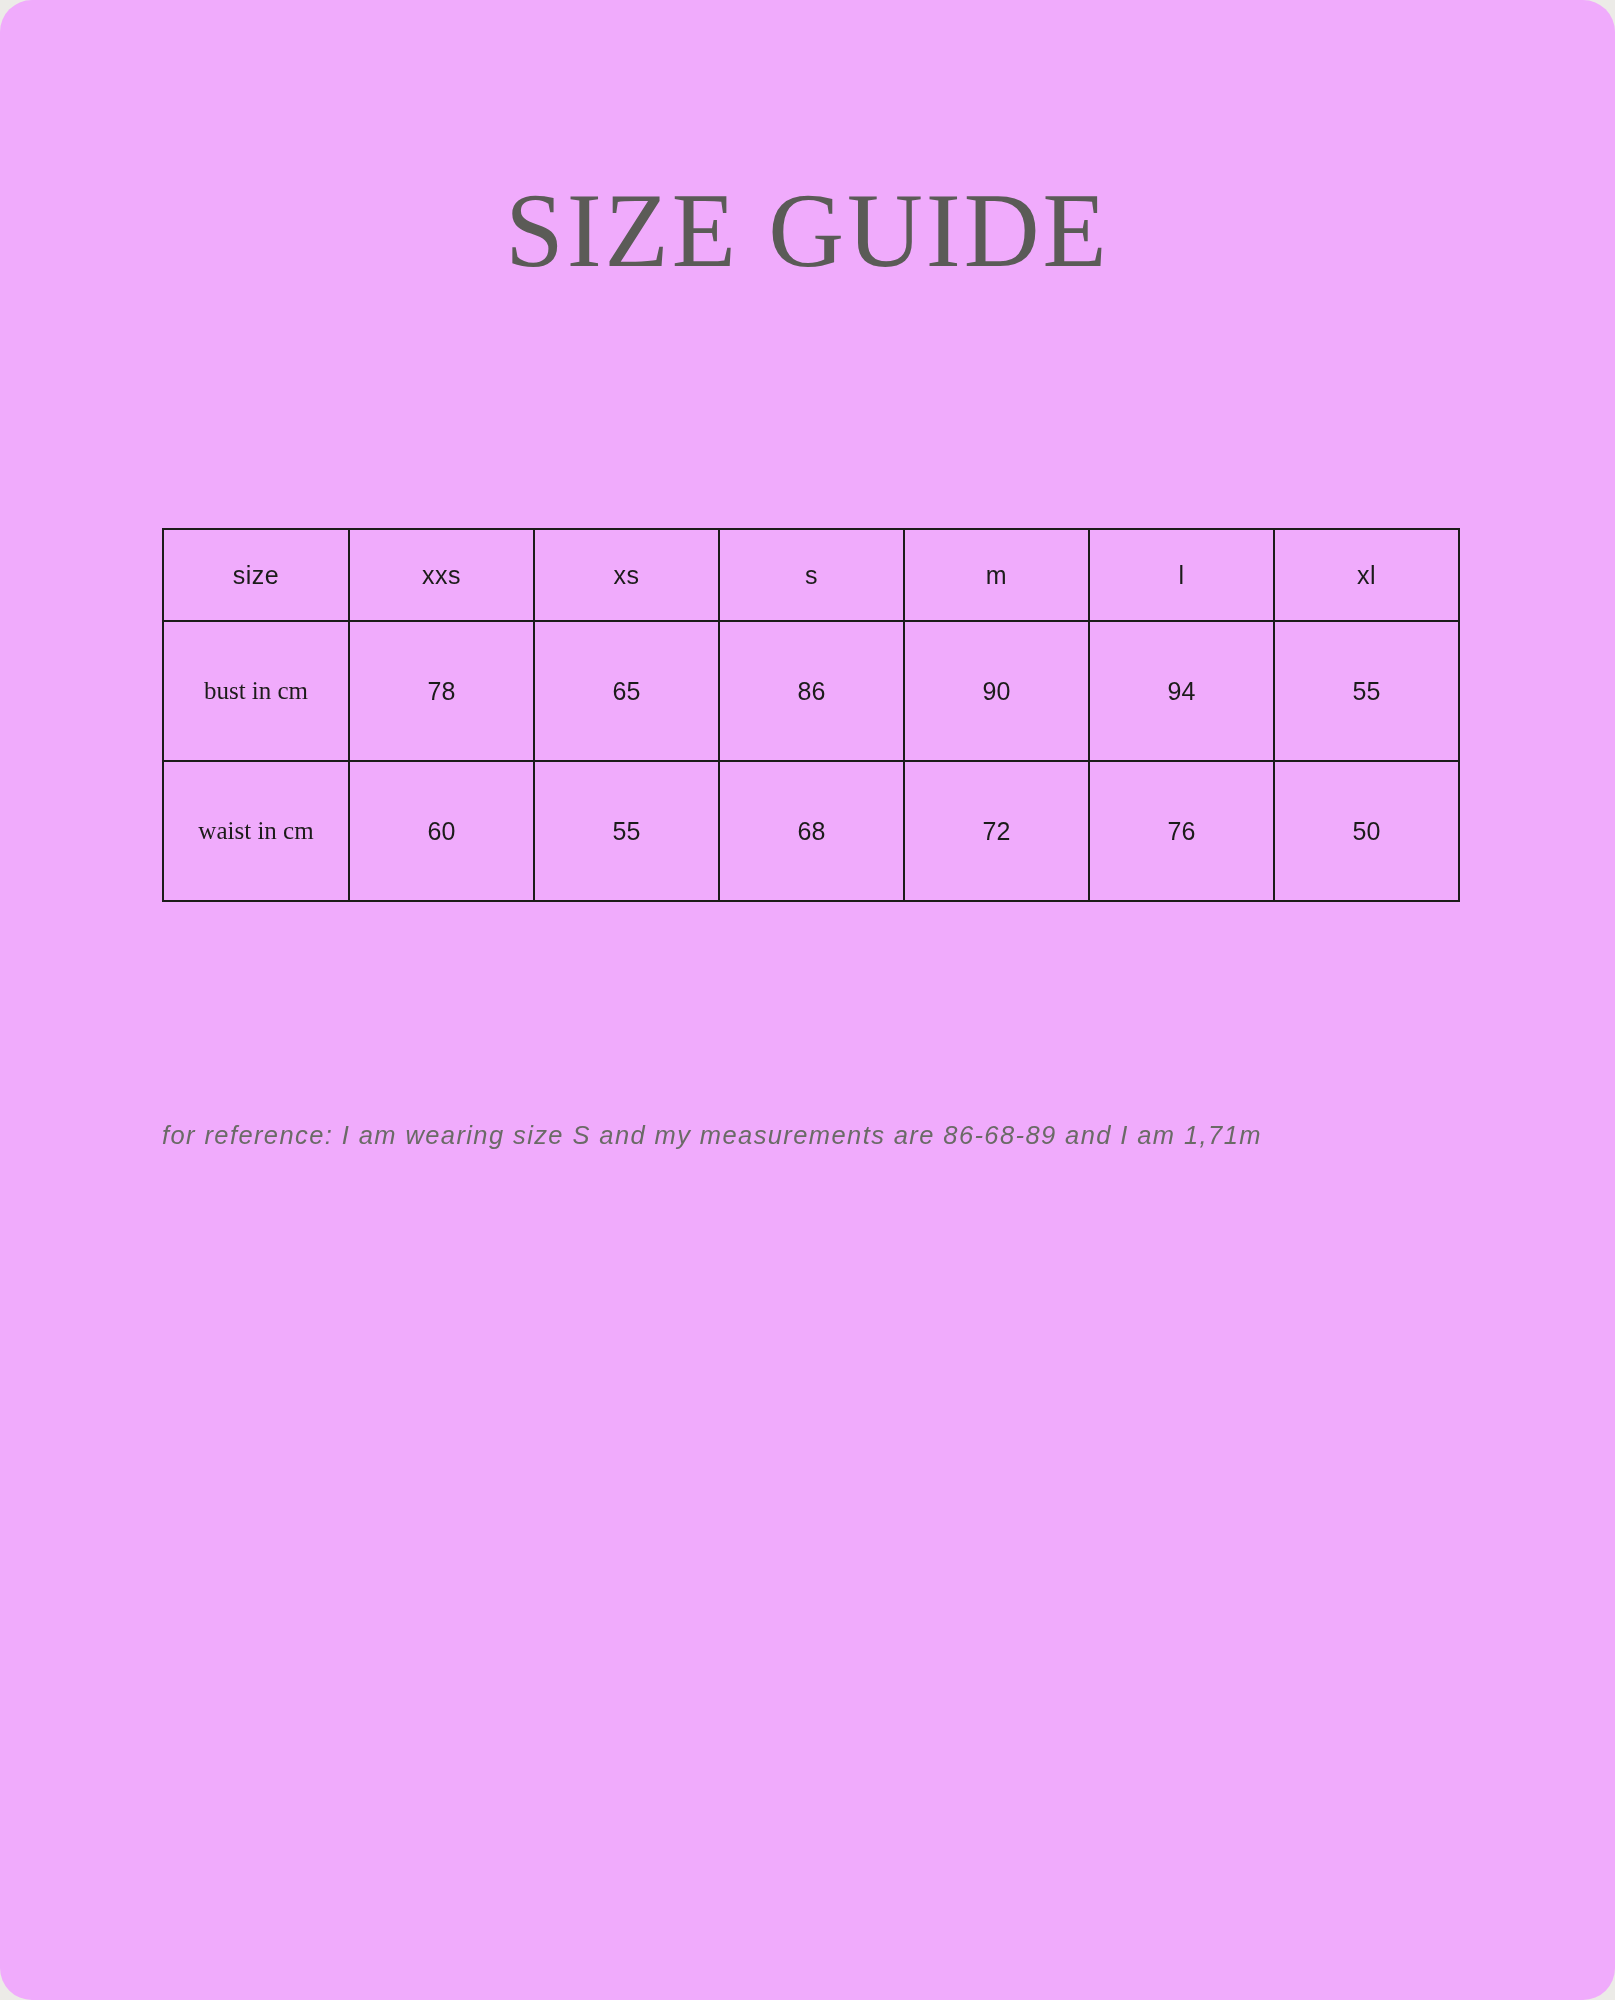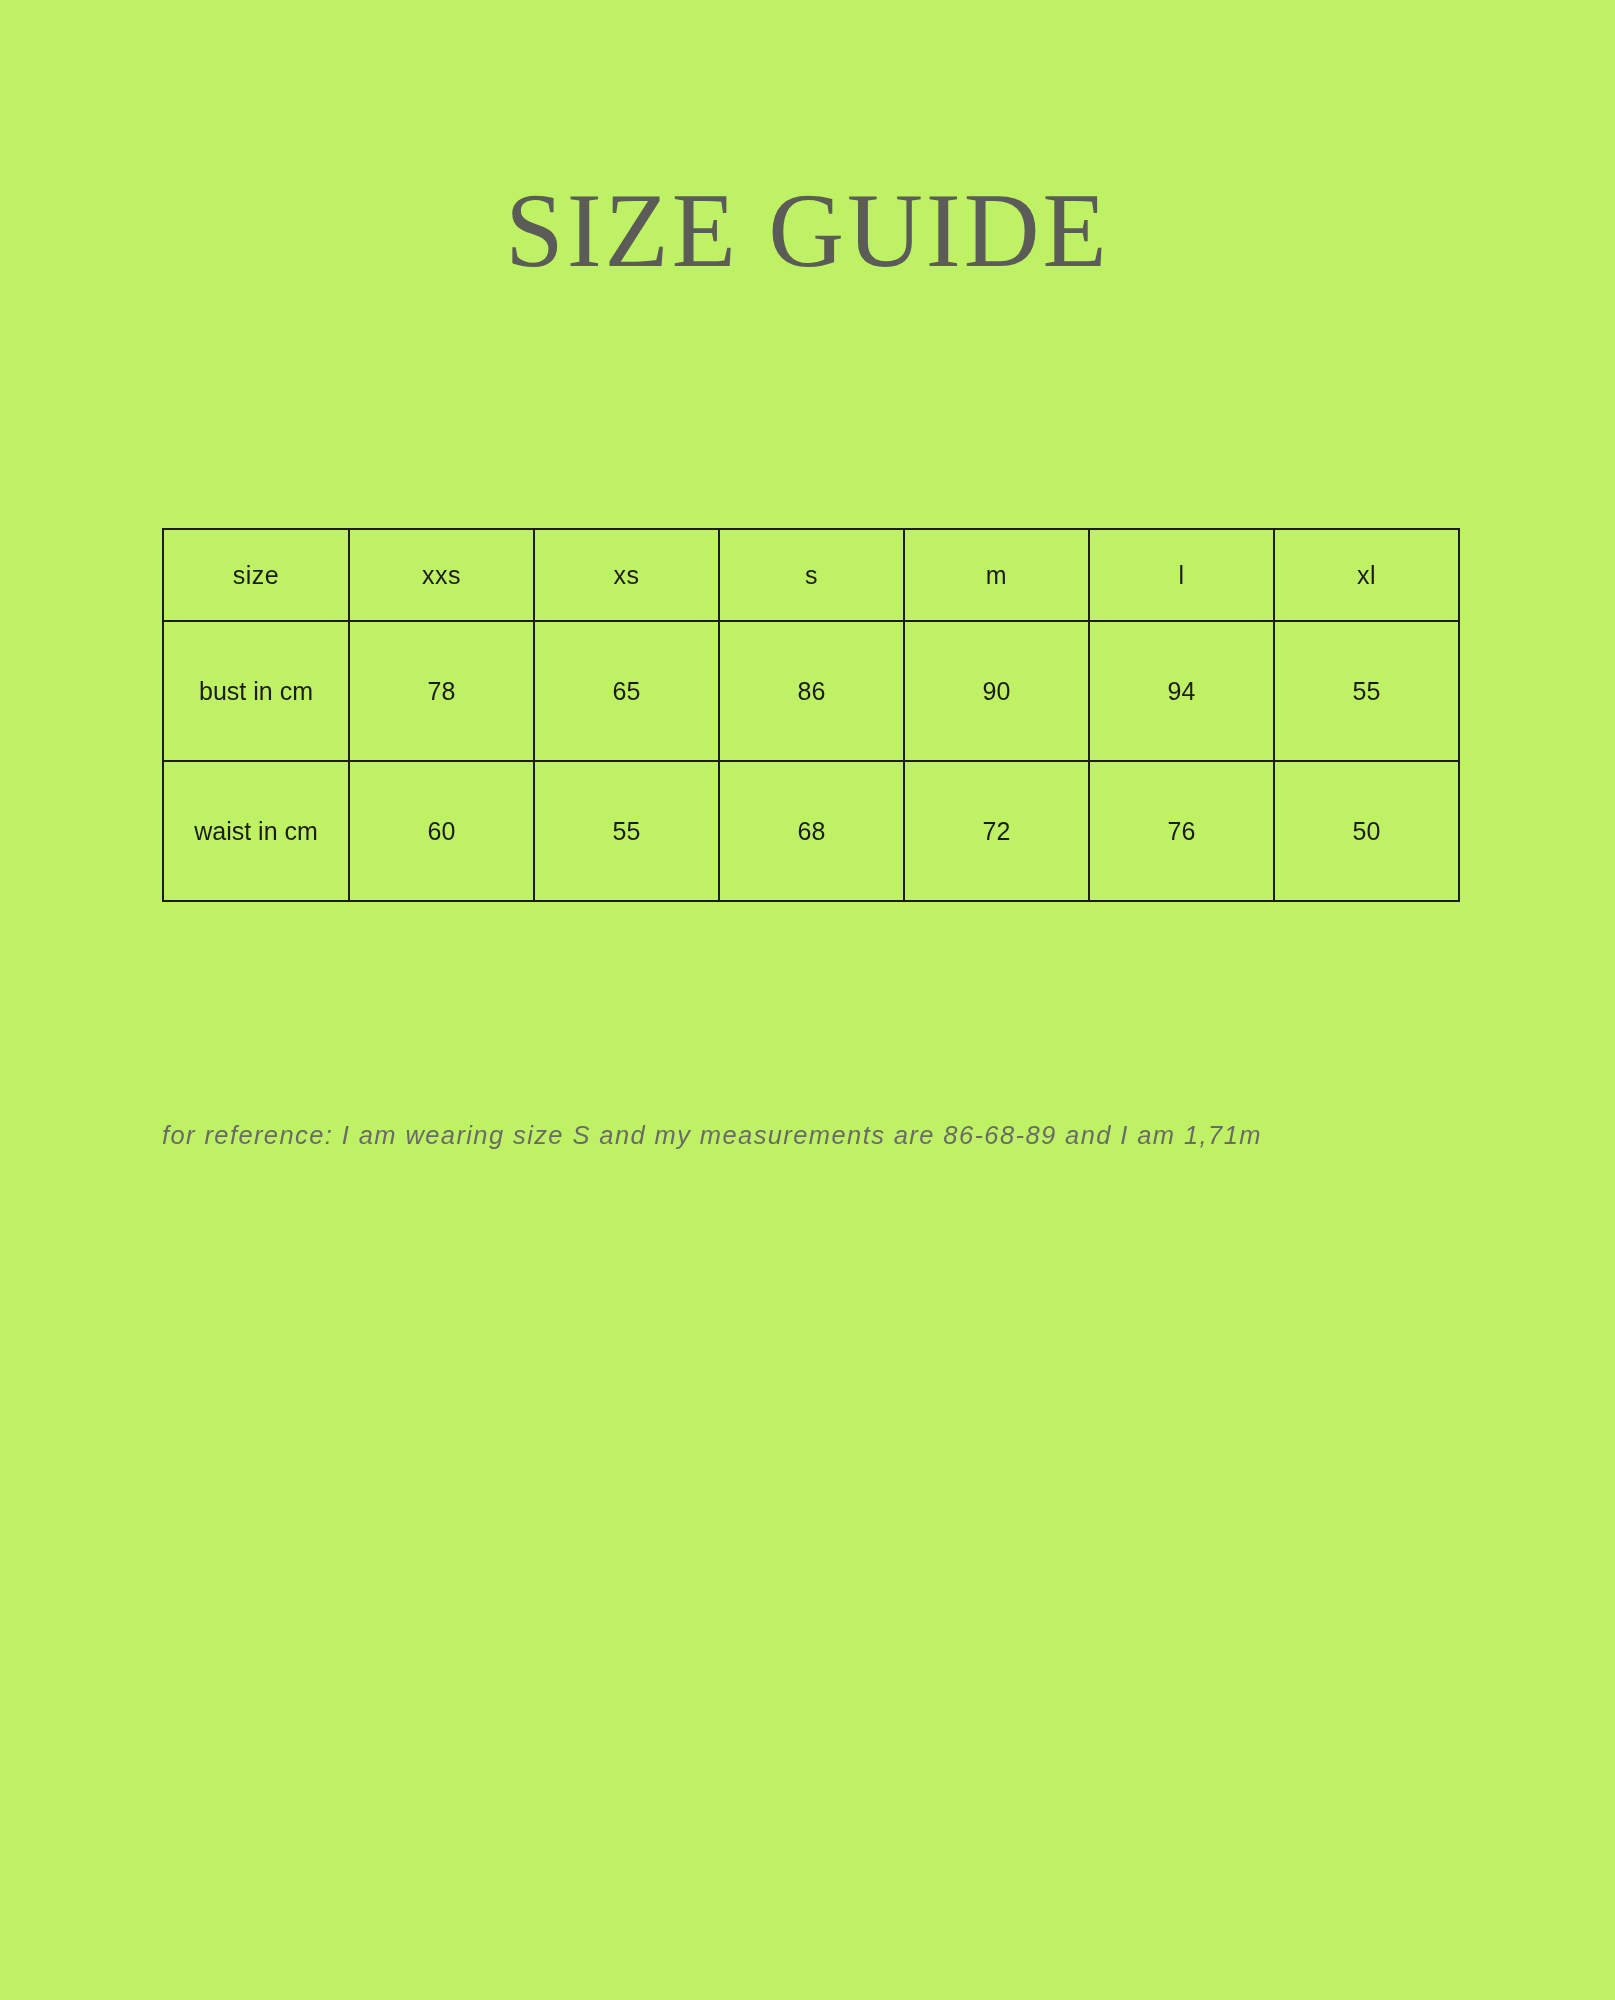--- a/index.html
+++ b/index.html
@@ -11,21 +11,22 @@
     width: 1615px;
     height: 2000px;
     position: relative;
     font-family: "Liberation Sans", sans-serif;
     -webkit-font-smoothing: antialiased;
   }
 
   .page {
     position: absolute;
     inset: 0;
-    background: #bef264;
+    background: #f0abfc;
+    border-radius: 32px;
   }
 
   .title {
     position: absolute;
     top: 178px;
     left: 0;
     width: 1615px;
     text-align: center;
     font-family: "Liberation Serif", serif;
     font-size: 105px;
@@ -75,20 +76,21 @@
     font-weight: 700;
     font-size: 27px;
     letter-spacing: 0.5px;
   }
 
   th.row-label {
     font-weight: 400;
     font-size: 25px;
     line-height: 1.28;
     padding: 0 16px;
+    font-family: Liberation Serif, serif;
   }
 
   .head-size {
     font-size: 25px;
     letter-spacing: 0.5px;
   }
 
   .value {
     font-size: 27px;
   }

